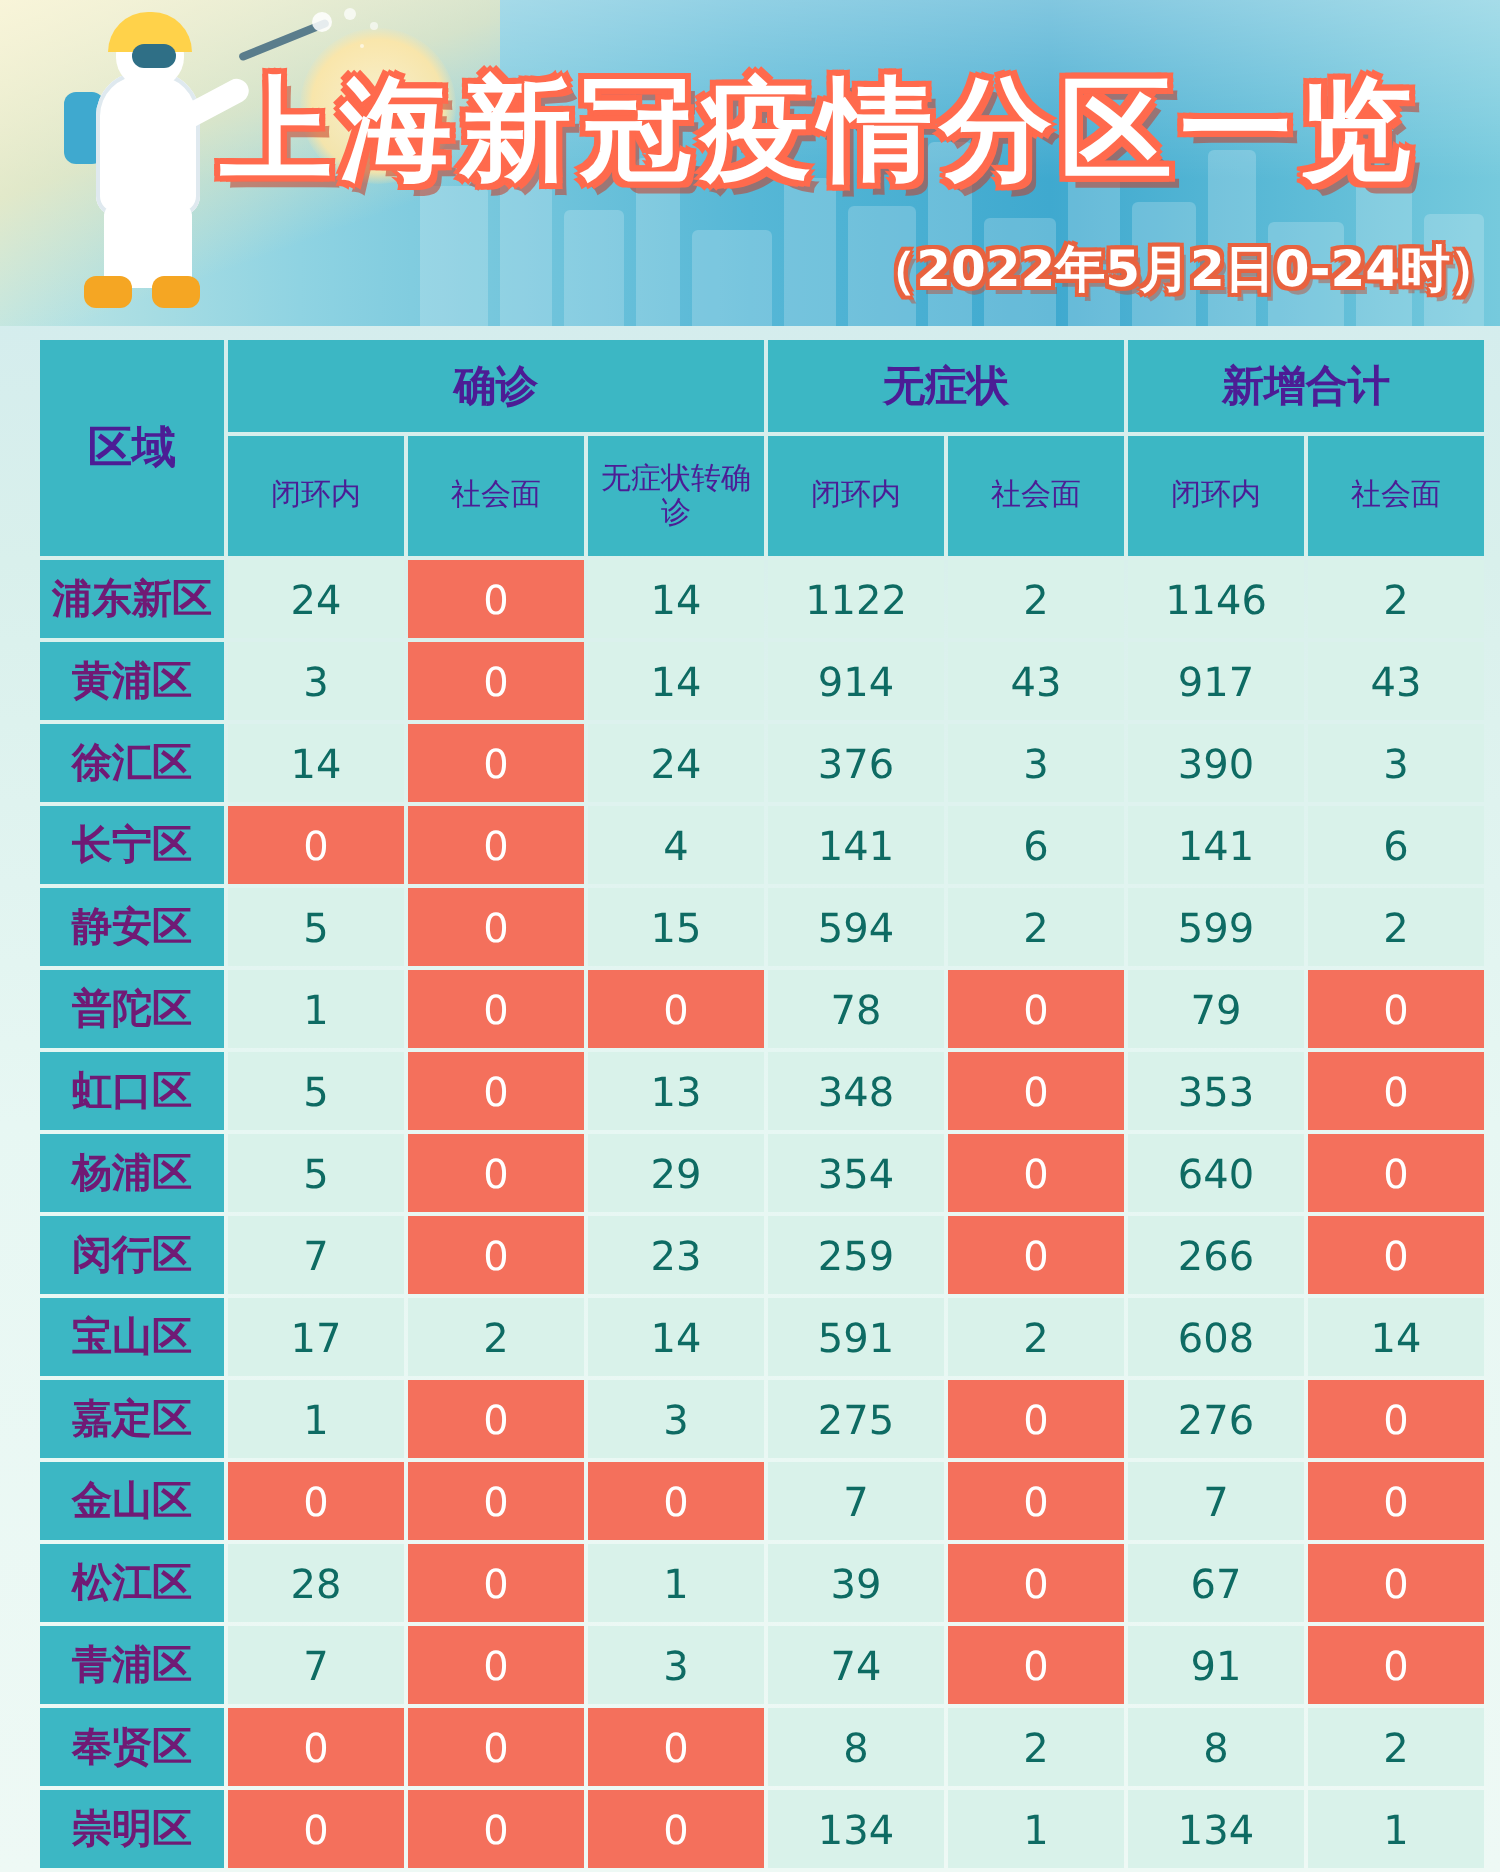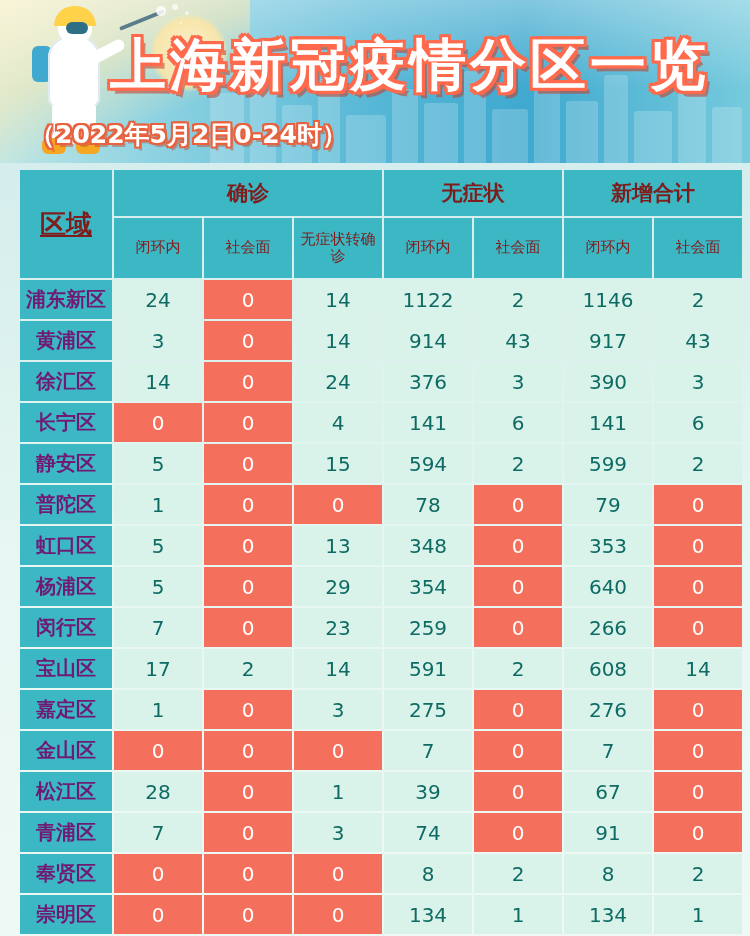--- a/index.html
+++ b/index.html
@@ -191,21 +191,21 @@
       3px 0 0 #ff6a4d, -3px 0 0 #ff6a4d, 0 3px 0 #ff6a4d, 0 -3px 0 #ff6a4d,
       3px 3px 0 #ff6a4d, -3px 3px 0 #ff6a4d, 3px -3px 0 #ff6a4d, -3px -3px 0 #ff6a4d,
       5px 6px 0 rgba(196,58,36,0.55);
     padding-left: 70px;
   }
   .sub-title {
     position: absolute;
     left: 0;
     top: 118px;
     width: 750px;
-    text-align: left;
+    text-align: right;
     font-family: "DejaVu Sans", "Liberation Sans", sans-serif;
     font-size: 25px;
     font-weight: bold;
     color: #ffffff;
     text-shadow: 2px 0 0 #e8623f, -2px 0 0 #e8623f, 0 2px 0 #e8623f, 0 -2px 0 #e8623f,
                  2px 2px 0 #e8623f, -2px 2px 0 #e8623f, 2px -2px 0 #e8623f, -2px -2px 0 #e8623f,
                  3px 4px 0 rgba(190,70,45,0.45);
     padding-left: 30px;
     box-sizing: border-box;
   }
@@ -223,34 +223,33 @@
     width: 714px;
     table-layout: fixed;
   }
   table.covid th, table.covid td {
     text-align: center;
     vertical-align: middle;
     font-family: "DejaVu Sans", "Liberation Sans", sans-serif;
   }
   .hdr {
     background: #3cb7c4;
-    color: #7f1d1d;
+    color: #4c1d95;
     font-size: 21px;
     font-weight: bold;
     height: 44px;
   }
   .hdr.sub {
     font-size: 15px;
     font-weight: normal;
     height: 58px;
     line-height: 1.15;
   }
   .hdr.region {
-    font-size: 26px;
-    text-decoration: underline;
+    font-size: 22px;
   }
   td.region {
     background: #3cb7c4;
     color: #701a75;
     font-size: 20px;
     font-weight: bold;
     height: 37px;
   }
   td.num {
     background: #d9f2ea;

